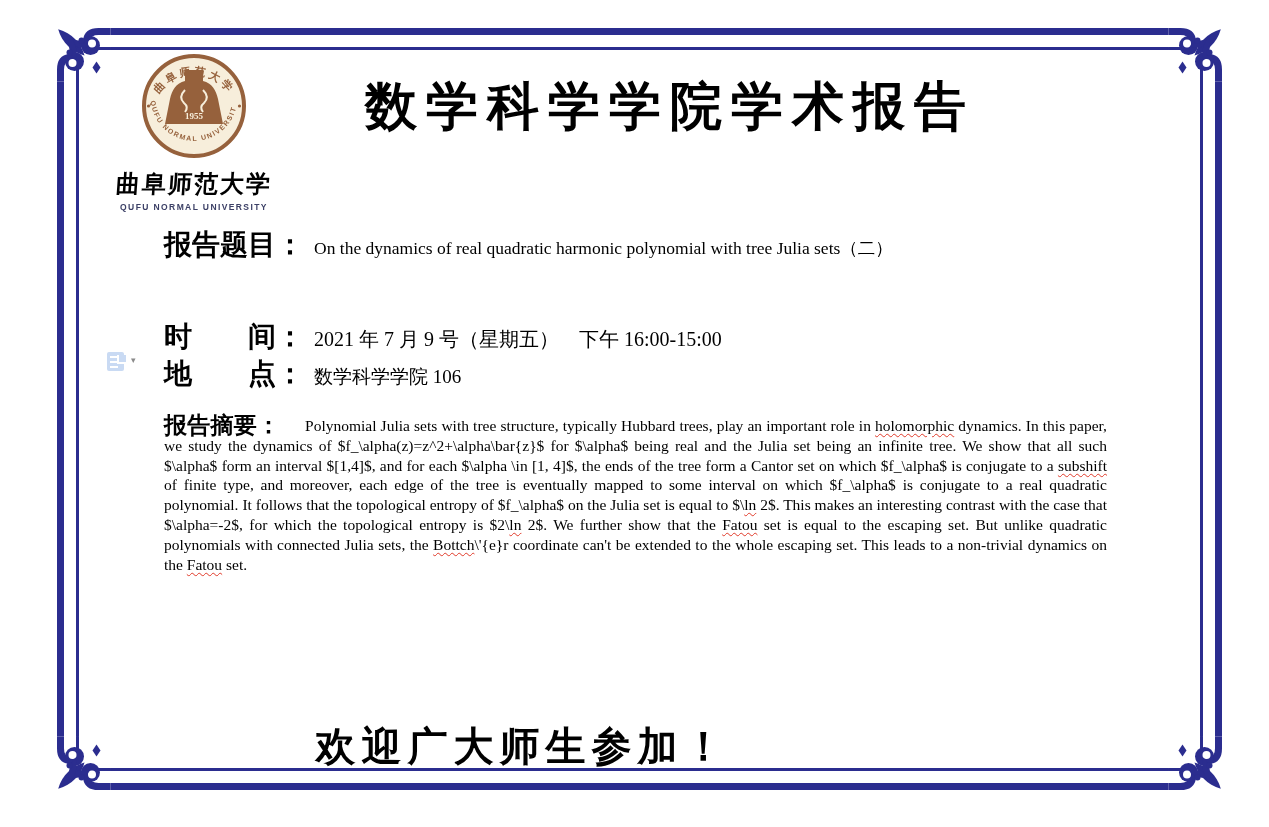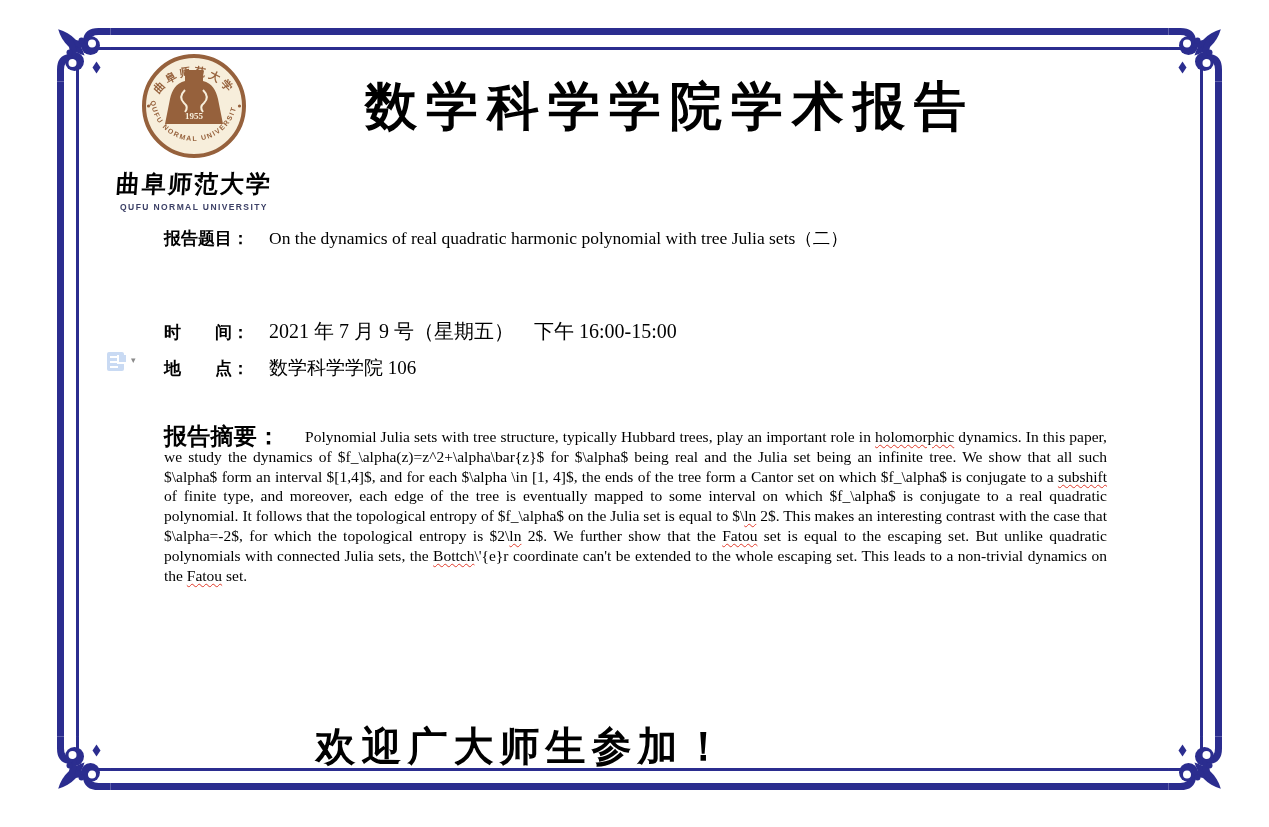--- a/index.html
+++ b/index.html
@@ -23,29 +23,29 @@
   .logo-en{font-size:8.5px;letter-spacing:1.4px;color:var(--en-navy);font-family:"Liberation Sans",sans-serif;font-weight:bold;margin-top:2px;}
 
   
   .headline{
     position:absolute;left:310px;top:64px;width:720px;text-align:center;
     font-size:52px;font-weight:900;letter-spacing:9px;white-space:nowrap;margin-top:8px;
   }
 
   
   .row{position:absolute;left:164px;width:945px;white-space:nowrap;}
-  .lbl{display:inline-block;min-width:95px;font-weight:bold;font-size:17px;margin-right:10px;vertical-align:baseline;}
+  .lbl{display:inline-block;min-width:95px;font-weight:bold;font-size:28px;margin-right:10px;vertical-align:baseline;}
   .row-title{top:226px;}  .row-title .val{font-size:17.5px;}
   .row-speaker{top:272px;} .row-speaker .val{font-size:21px;font-weight:bold;}
   .row-time{top:318px;}   .row-time .val{font-size:20px;}
   .row-place{top:355px;}  .row-place .val{font-size:19px;text-align:center;}
 
   
   .abstract{
-    position:absolute;left:164px;top:399px;width:943px;
+    position:absolute;left:164px;top:388px;width:943px;
     font-size:15.5px;line-height:19.8px;text-align:justify;margin-top:28px;
   }
   .ab-lbl{font-weight:bold;font-size:23px;line-height:19.8px;vertical-align:-2px;}
   .sq{
     text-decoration:underline;text-decoration-style:wavy;
     text-decoration-color:var(--red);text-decoration-thickness:1px;
     text-underline-offset:2px;
   }
 
   

